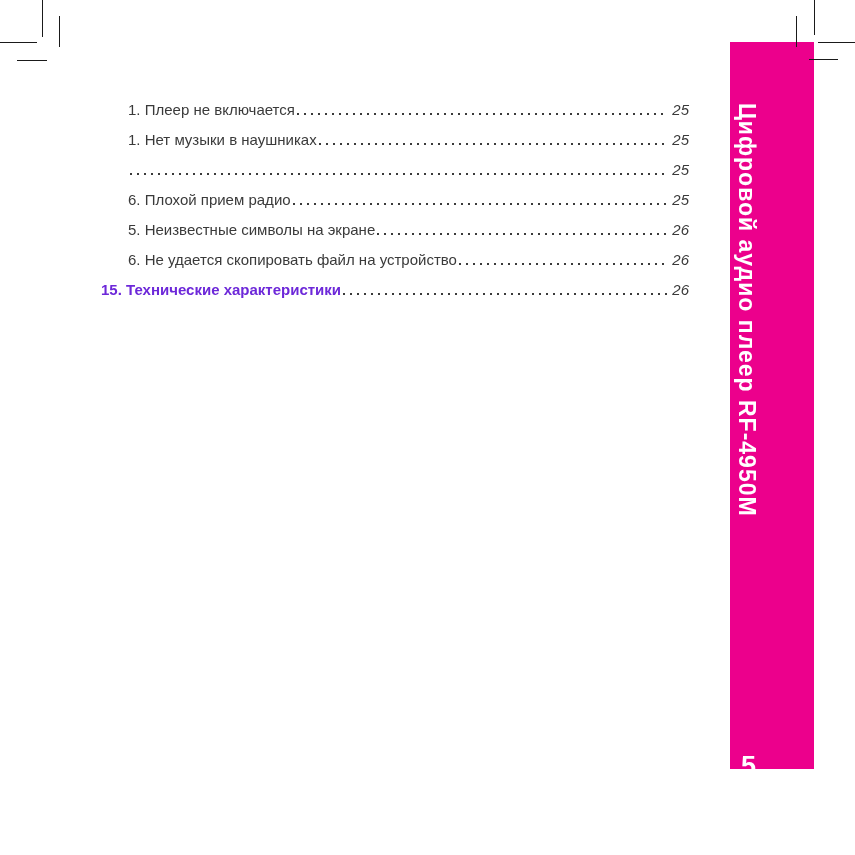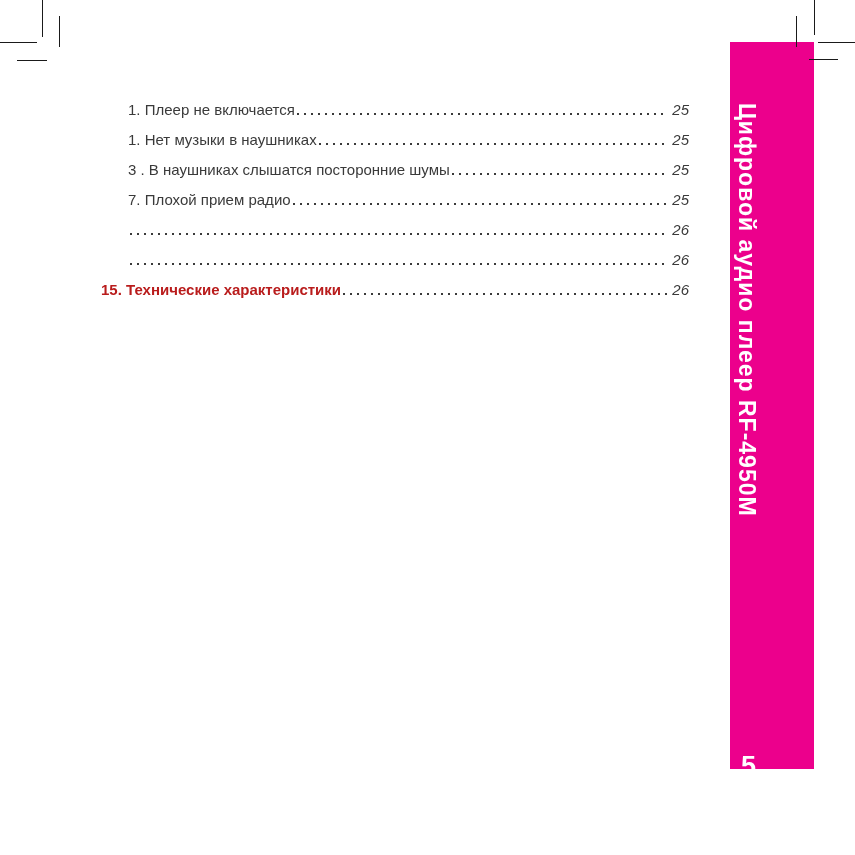--- a/index.html
+++ b/index.html
@@ -33,21 +33,21 @@
   }
   .toc-row.indent { padding-left: 27px; }
   .toc-label { white-space: nowrap; }
   .toc-dots {
     flex: 1 1 auto;
     height: 2px;
     margin: 0 4px 0 2px;
     background-image: repeating-linear-gradient(to right, #3a3a3a 0 2px, transparent 2px 7px);
   }
   .toc-page { white-space: nowrap; font-style: italic; }
-  .toc-row.highlight .toc-label { color: #b91c1c; font-weight: bold; text-align: right; }
+  .toc-row.highlight .toc-label { color: #6d28d9; font-weight: bold; text-align: right; }
 
   
   .sidebar {
     position: absolute;
     left: 730px;
     top: 42px;
     width: 84px;
     height: 769px;
     background: #EC008C;
     z-index: 1;
@@ -108,37 +108,38 @@
       <span class="toc-page">25</span>
     </div>
 
     <div class="toc-row indent">
       <span class="toc-label">1. Нет музыки в наушниках</span>
       <span class="toc-dots"></span>
       <span class="toc-page">25</span>
     </div>
 
     <div class="toc-row indent">
-      <span class="toc-label">3 . В наушниках слышатся посторонние шумы</span>
       <span class="toc-dots"></span>
       <span class="toc-page">25</span>
     </div>
 
     <div class="toc-row indent">
-      <span class="toc-label">7. Плохой прием радио</span>
+      <span class="toc-label">6. Плохой прием радио</span>
       <span class="toc-dots"></span>
       <span class="toc-page">25</span>
     </div>
 
     <div class="toc-row indent">
+      <span class="toc-label">5. Неизвестные символы на экране</span>
       <span class="toc-dots"></span>
       <span class="toc-page">26</span>
     </div>
 
     <div class="toc-row indent">
+      <span class="toc-label">6. Не удается скопировать файл на устройство</span>
       <span class="toc-dots"></span>
       <span class="toc-page">26</span>
     </div>
 
     <div class="toc-row highlight">
       <span class="toc-label">15. Технические характеристики</span>
       <span class="toc-dots"></span>
       <span class="toc-page">26</span>
     </div>
 

